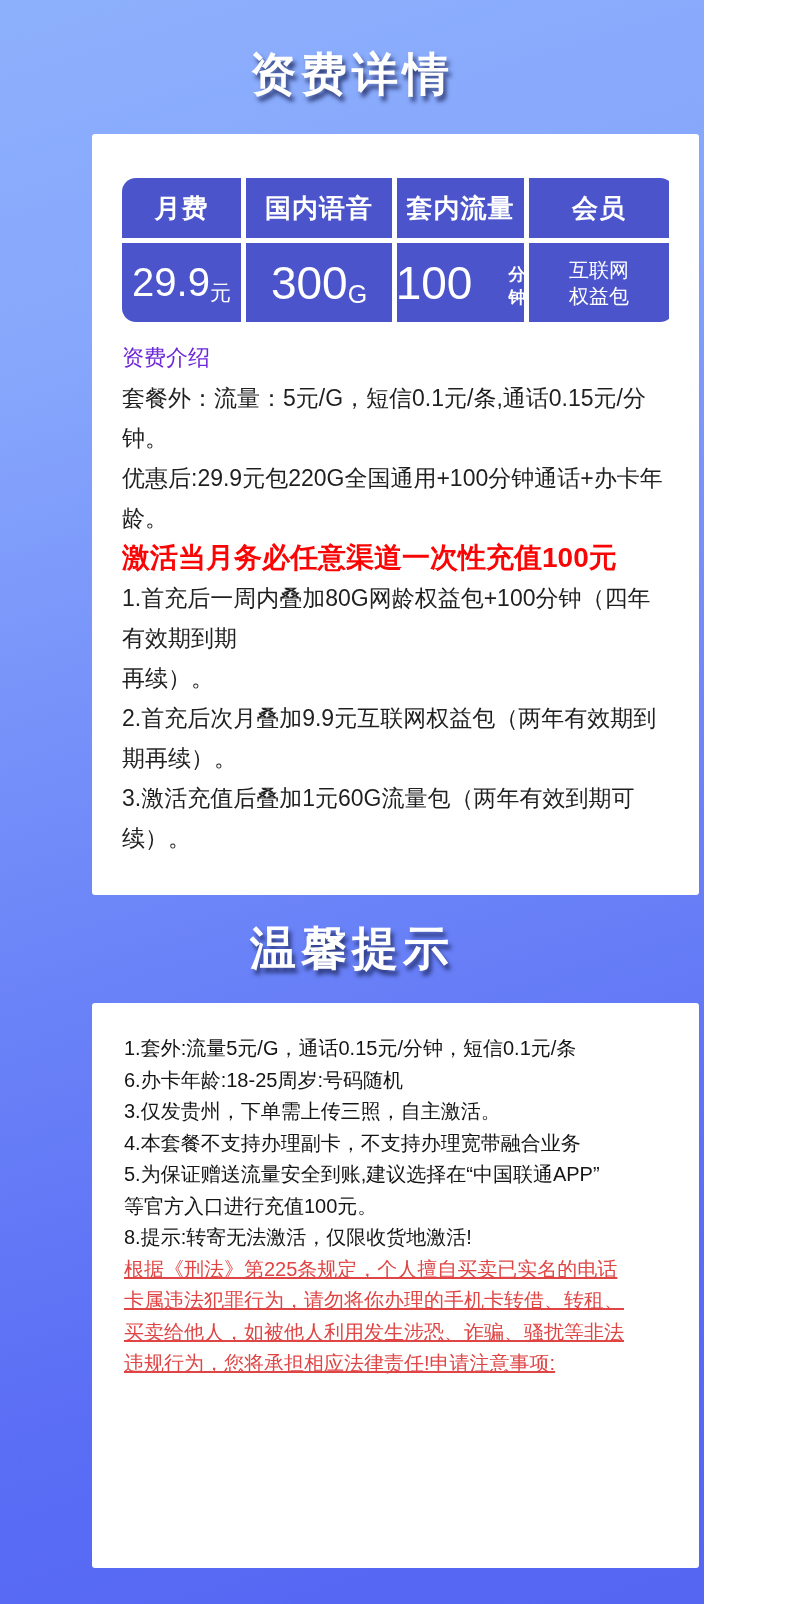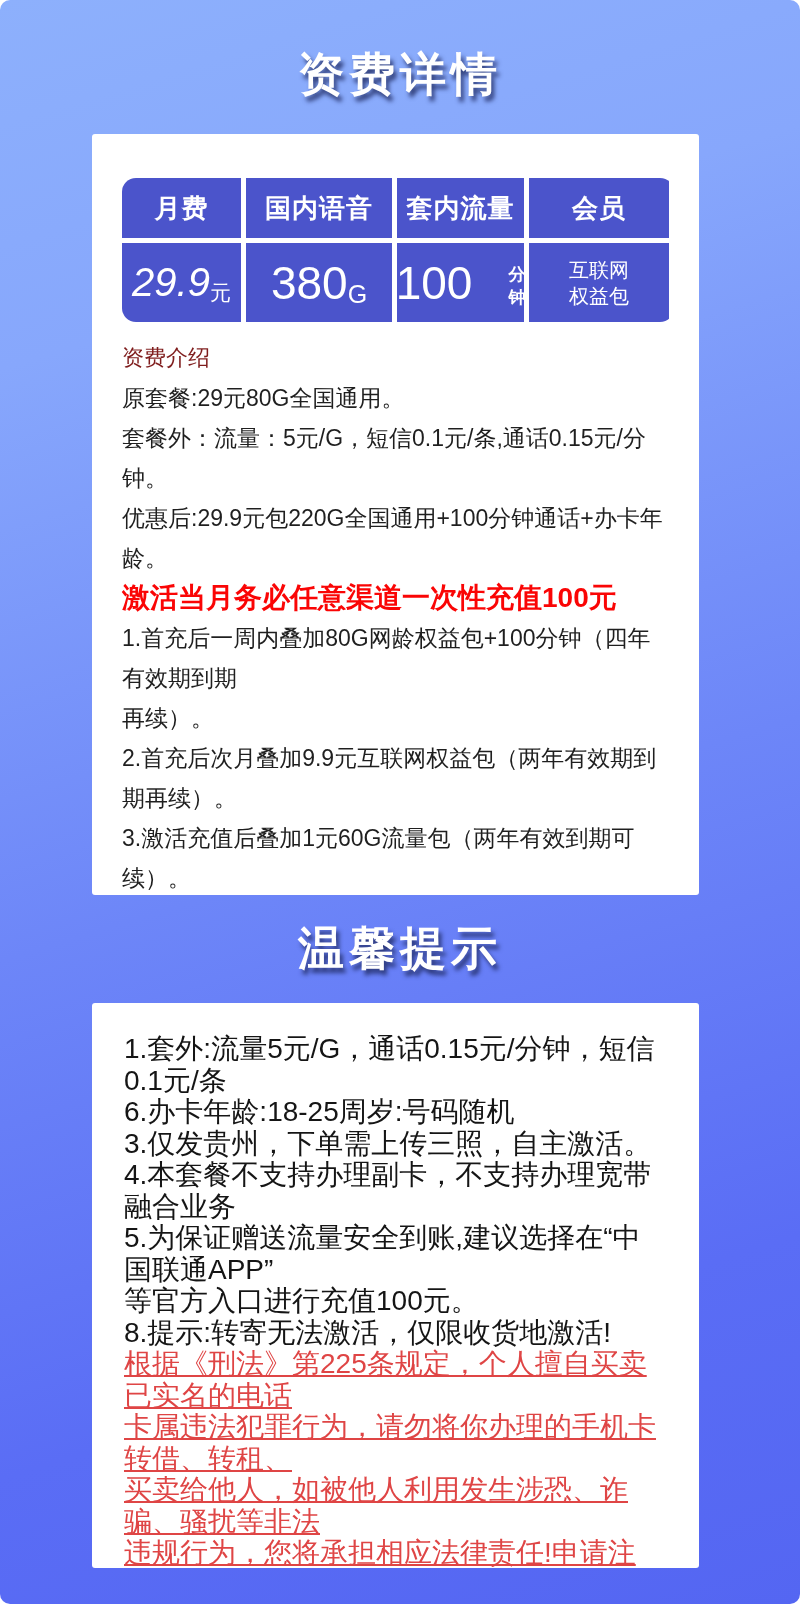--- a/index.html
+++ b/index.html
@@ -2,25 +2,24 @@
 <html><head>
 <meta charset="utf-8">
 <style>
   html,body { margin:0; padding:0; }
   body {
     width:800px;
     font-family:"Liberation Sans","DejaVu Sans",sans-serif;
   }
   .page {
     position:relative;
-    width:800px;
+    width:704px;
     height:1604px;
     overflow:hidden;
     background:linear-gradient(163deg,#8db0fc 0%,#87a7fc 20%,#6d86f8 52%,#5a6df5 80%,#5466f2 100%);
-    border-radius:10px;
   }
   .main-title {
     padding-top:44px;
     height:64px;
     text-align:center;
     font-size:46px;
     font-weight:bold;
     letter-spacing:5px;
     color:#ffffff;
     text-shadow:3px 5px 4px rgba(30,40,95,0.8);
@@ -47,21 +46,21 @@
     margin-top:26px;
     height:761px;
     padding:44px 36px 0 30px;
     overflow:hidden;
   }
   .card2 {
     margin-top:0;
     height:565px;
     padding:30px 38px 0 32px;
     overflow:hidden;
-    font-size:28px;
+    font-size:20px;
     line-height:31.5px;
     color:#151515;
   }
   
   .plan-table {
     width:552px;
     display:grid;
     grid-template-columns:119px 146px 127px 140px;
     grid-template-rows:60px 79px;
     gap:5px;
@@ -70,31 +69,31 @@
   }
   .pt-cell {
     background:#4b54cb;
     color:#ffffff;
     display:flex;
     align-items:center;
     justify-content:center;
   }
   .pt-head { font-size:26px; font-weight:bold; letter-spacing:1px; }
   .pt-big  { font-size:46px; }
-  .pt-fee-big { font-size:40px;font-style:italic; }
+  .pt-fee-big { font-size:40px; }
   .pt-unit { font-size:21px; align-self:flex-end; margin-bottom:15px; }
   .pt-unit-g { font-size:25px; align-self:flex-end; margin-bottom:13px; }
   .pt-unit-min { font-size:17px; font-weight:bold; align-self:flex-end; margin-bottom:13px;margin-left:36px; }
   .pt-member { font-size:20px; line-height:26px; text-align:center; }
   
   .t-label {
     margin-top:16px;
     font-size:22px;
     line-height:40px;
-    color:#7f1d1d;
+    color:#6d28d9;
   }
   .t-par {
     font-size:23px;
     line-height:40px;
     color:#1f1f1f;
     white-space:pre-line;
   }
   .t-notice {
     font-size:28px;
     line-height:40px;
@@ -122,34 +121,33 @@
       <div class="pt-cell pt-head">月费</div>
       <div class="pt-cell pt-head">国内语音</div>
       <div class="pt-cell pt-head">套内流量</div>
       <div class="pt-cell pt-head">会员</div>
 
       <div class="pt-cell">
         <span class="pt-fee-big">29.9</span>
         <span class="pt-unit">元</span>
       </div>
       <div class="pt-cell">
-        <span class="pt-big">380</span>
+        <span class="pt-big">300</span>
         <span class="pt-unit-g">G</span>
       </div>
       <div class="pt-cell">
         <span class="pt-big">100</span>
         <span class="pt-unit-min">分钟</span>
       </div>
       <div class="pt-cell pt-member">
         <span><span>互联网</span><br><span>权益包</span></span>
       </div>
     </div>
 
     <div class="t-label">资费介绍</div>
-    <div class="t-par">原套餐:29元80G全国通用。</div>
     <div class="t-par">套餐外：流量：5元/G，短信0.1元/条,通话0.15元/分钟。</div>
     <div class="t-par">优惠后:29.9元包220G全国通用+100分钟通话+办卡年龄。</div>
     <div class="t-notice">激活当月务必任意渠道一次性充值100元</div>
     <div class="t-par">1.首充后一周内叠加80G网龄权益包+100分钟（四年有效期到期
 再续）。</div>
     <div class="t-par">2.首充后次月叠加9.9元互联网权益包（两年有效期到期再续）。</div>
     <div class="t-par">3.激活充值后叠加1元60G流量包（两年有效到期可续）。</div>
 
   </div>
 

